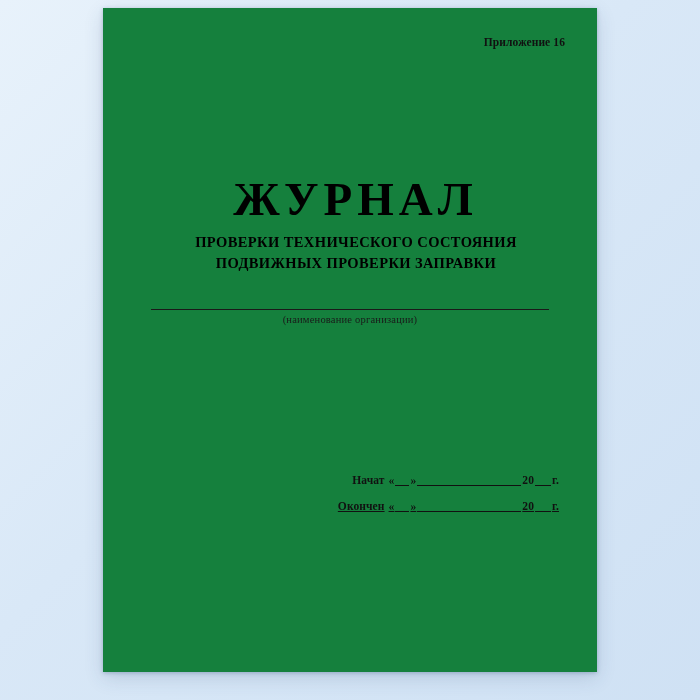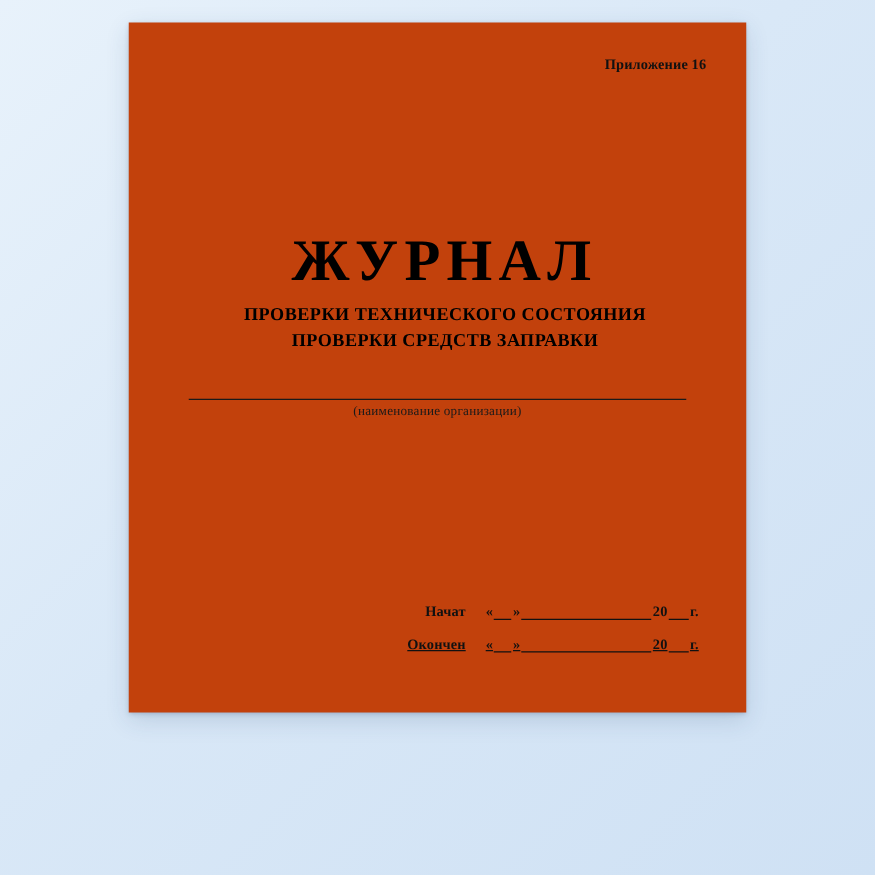--- a/index.html
+++ b/index.html
@@ -21,24 +21,24 @@
   
   .stage::before {
     content: "";
     position: absolute;
     inset: 0;
     background: linear-gradient(135deg, #e8f2fb 0%, #d9e8f7 45%, #cfe1f4 100%);
   }
   .page {
     position: absolute;
     left: 103px;
-    top: 18px;
+    top: 8px;
     width: 494px;
-    height: 552px;
-    background: #c2410c;
+    height: 664px;
+    background: #15803d;
     box-shadow: 0 1px 4px rgba(40,70,110,0.28), 0 6px 18px rgba(40,70,110,0.16);
   }
   .appendix {
     position: absolute;
     right: 32px;
     top: 28px;
     font-size: 11.5px;
     font-weight: bold;
     color: #111;
     letter-spacing: 0.1px;
@@ -98,21 +98,21 @@
     color: #111;
     white-space: nowrap;
     margin-bottom: 14px;
     letter-spacing: 0.1px;
   }
   .date-row:last-child {
     margin-bottom: 0;
     text-decoration: underline;
   }
   .date-label {
-    margin-right: 16px;
+    margin-right: 4px;
   }
   .date-underline {
     display: inline-block;
     border-bottom: 1px solid #111;
     width: 104px;
     height: 0.9em;
     vertical-align: bottom;
     margin: 0 1px;
   }
   .date-underline.short {
@@ -126,21 +126,21 @@
 <body>
 
 <div class="stage">
   <div class="page">
 
     <div class="appendix">Приложение 16</div>
 
     <div class="title-block">
       <div class="title-main">ЖУРНАЛ</div>
       <div class="title-sub">ПРОВЕРКИ ТЕХНИЧЕСКОГО СОСТОЯНИЯ</div>
-      <div class="title-sub">ПРОВЕРКИ СРЕДСТВ ЗАПРАВКИ</div>
+      <div class="title-sub">ПОДВИЖНЫХ ПРОВЕРКИ ЗАПРАВКИ</div>
     </div>
 
     <div class="org-block">
       <div class="org-rule"></div>
       <div class="org-caption">(наименование организации)</div>
     </div>
 
     <div class="dates-block">
 
       <div class="date-row">

